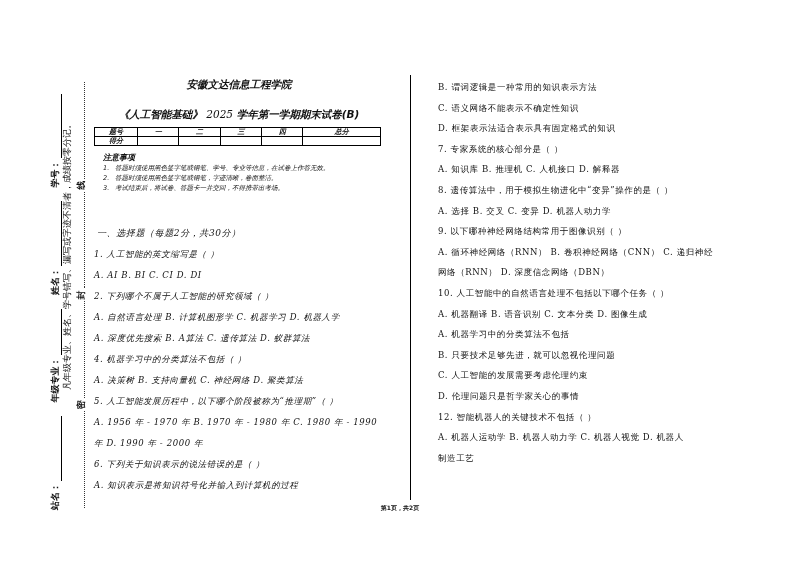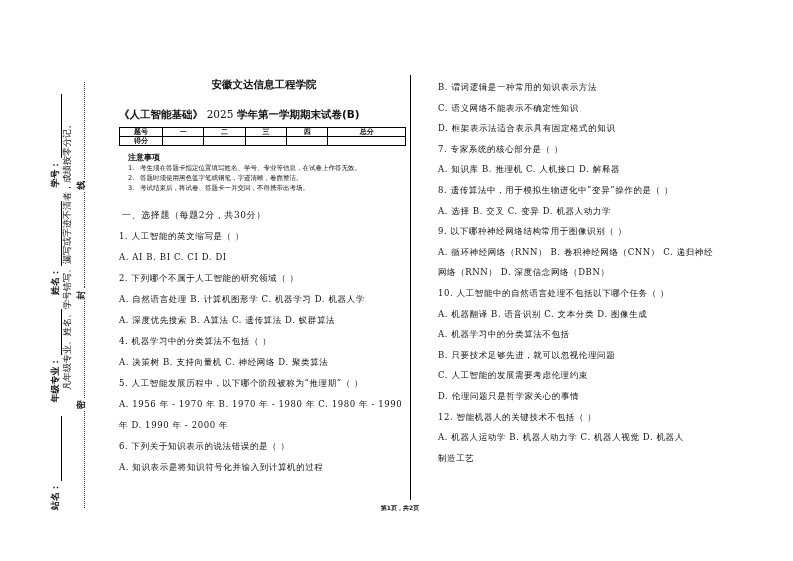--- a/index.html
+++ b/index.html
@@ -16,39 +16,39 @@
   .bc1 { left: 10px; } .bc2 { left: 22px; } .bc3 { left: 36px; }
   .bind-field { display: flex; align-items: flex-end; flex: 1; }
   .bind-field .lbl { font-weight: bold; margin-right: 2px; font-size: 9px; }
   .bind-field .line { flex: 1; border-bottom: 1px solid #000; height: 8px; margin-right: 14px; }
   .bc2 .bind-rot { font-size: 9px; justify-content: flex-start; padding-left: 120px; box-sizing: border-box; }
   .bc3 .bind-rot { justify-content: space-between; }
   .dots { flex: 1; border-bottom: 1px dotted #333; height: 6px; margin: 0 2px; }
   .bc3 .seal { font-size: 9px; font-weight: bold; }
 
   
-  .col-left { position: absolute; left: 119px; top: 78px; width: 290px; }
+  .col-left { position: absolute; left: 94px; top: 78px; width: 290px; font-style: italic; }
   .school { text-align: center; font-family: "DejaVu Sans", "Liberation Sans", sans-serif;
             font-weight: bold; font-size: 10.5px; margin: 0 0 9px 0; }
-  .exam-title { text-align: left; font-size: 10.5px; font-weight: bold; margin: 16px 0 5px 0;
+  .exam-title { text-align: center; font-size: 10.5px; font-weight: bold; margin: 16px 0 5px 0;
                 font-family: "DejaVu Sans", "Liberation Sans", sans-serif; }
   .exam-title .num { font-family: "DejaVu Serif", serif; font-weight: normal; }
   table.score { border-collapse: collapse; width: 287px; font-size: 7px; font-weight: bold;
                 font-family: "DejaVu Sans", "Liberation Sans", sans-serif; }
   table.score td { border: 1px solid #000; height: 8px; padding: 0; text-align: center; line-height: 8px; }
   table.score td:first-child { width: 42px; }
 
   .notes { margin-top: 6px; font-size: 6.5px; line-height: 10px; padding-left: 9px;
            font-family: "DejaVu Sans", "Liberation Sans", sans-serif; }
   .notes .nt { font-weight: bold; font-size: 8px; line-height: 11px; }
   .notes .ni { display: flex; }
   .notes .ni .n { width: 12px; }
 
   .qs { font-size: 8.5px; }
-  .section { margin-top: 12px; padding-left: 3px; font-size: 9px; }
+  .section { margin-top: 30px; padding-left: 3px; font-size: 9px; }
   .ln { height: 21px; line-height: 21px; white-space: nowrap; letter-spacing: 0.6px; }
 
   .divider { position: absolute; left: 410px; top: 75px; width: 0; height: 425px; border-left: 1.5px solid #000; }
 
   .col-right { position: absolute; left: 438px; top: 77px; width: 300px; }
   .col-right .ln { height: 20.6px; line-height: 20.6px; }
 
   .footer { position: absolute; left: 370px; top: 504px; width: 60px; text-align: center;
             font-size: 6px; font-weight: bold; font-family: "DejaVu Sans", "Liberation Sans", sans-serif; }
 </style>
@@ -121,21 +121,21 @@
         <td></td>
         <td></td>
       </tr>
     </tbody>
       </table>
 
     <div class="notes">
       <div class="nt">注意事项</div>
       <div class="ni">
         <span class="n">1.</span>
-        <span>考生须在答题卡指定位置填写姓名、学号、专业等信息，在试卷上作答无效。</span>
+        <span>答题时须使用黑色签字笔或钢笔、学号、专业等信息，在试卷上作答无效。</span>
       </div>
       <div class="ni">
         <span class="n">2.</span>
         <span>答题时须使用黑色签字笔或钢笔，字迹清晰，卷面整洁。</span>
       </div>
       <div class="ni">
         <span class="n">3.</span>
         <span>考试结束后，将试卷、答题卡一并交回，不得携带出考场。</span>
       </div>
     </div>

